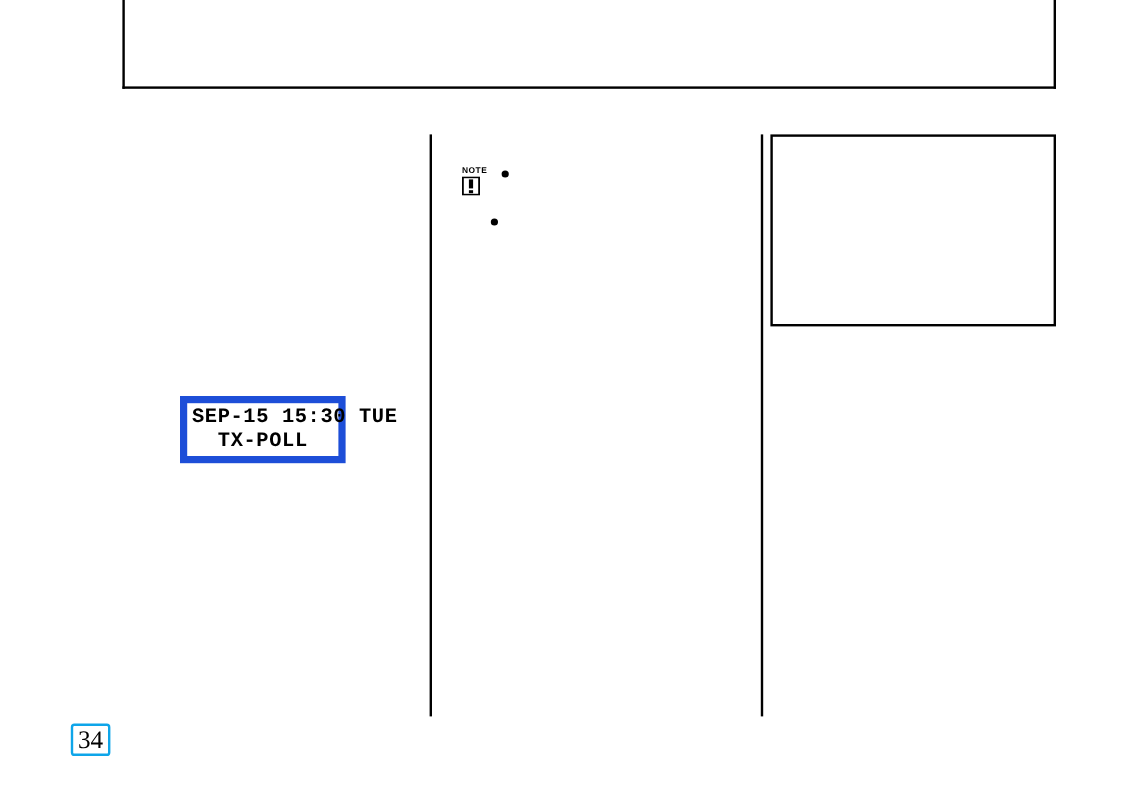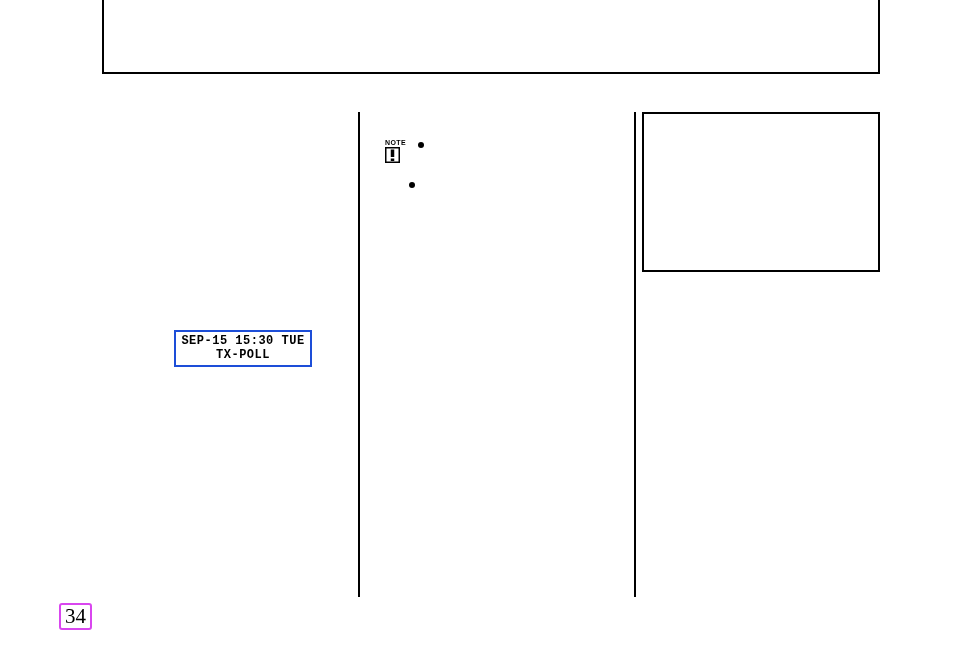--- a/index.html
+++ b/index.html
@@ -83,38 +83,37 @@
     border-radius: 50%;
   }
   .bullet-1 { left: 418px; top: 142px; }
   .bullet-2 { left: 409px; top: 182px; }
   
   .lcd-box {
     position: absolute;
     left: 150px;
     top: 330px;
     width: 138px;
-    border: 2px solid #1d4ed8;
+    border: 6px solid #1d4ed8;
     padding: 3px 4px 2px 4px;
     text-align: center;
     line-height: 1.15;
     font-family: "Courier New", Courier, monospace;
     font-weight: 600;
-    font-size: 12px;
+    font-size: 17px;
     letter-spacing: 0.5px;
     box-sizing: border-box;
-    margin-left: 24px;
   }
   .lcd-line { white-space: nowrap; }
   
   .page-number {
     position: absolute;
     left: 59px;
     top: 603px;
-    border: 2px solid #d946ef;
+    border: 2px solid #0ea5e9;
     border-radius: 3px;
     padding: 1px 4px;
     font-family: "Times New Roman", Times, serif;
     font-size: 21px;
     line-height: 21px;
   }
 </style>
 </head>
 <body>
 

